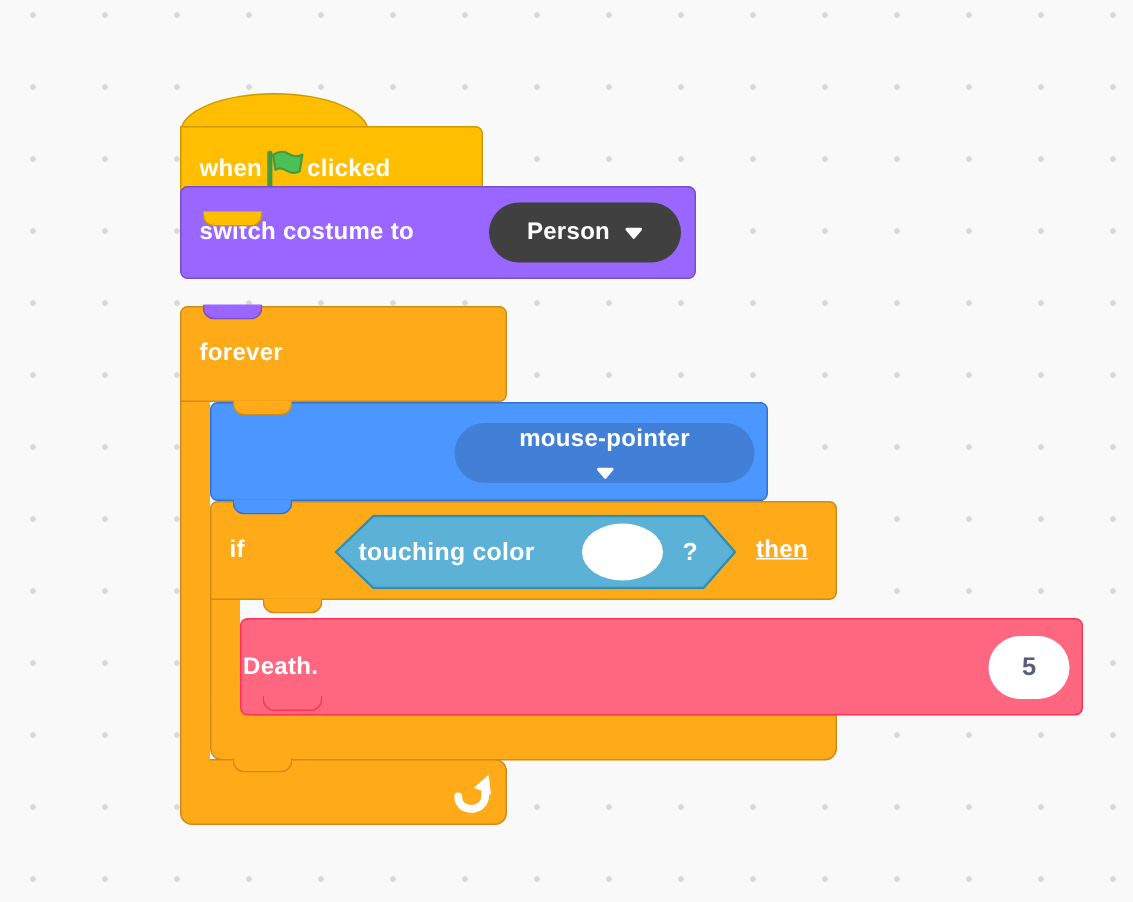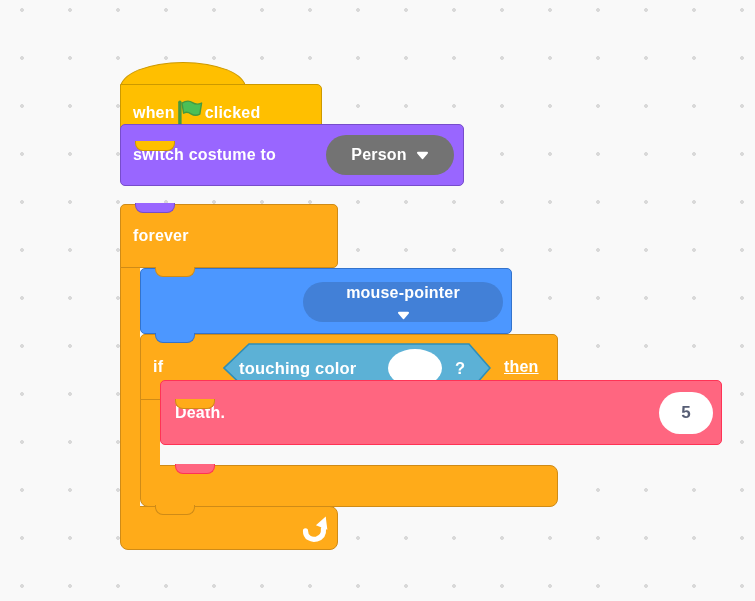--- a/index.html
+++ b/index.html
@@ -31,21 +31,21 @@
   .bump.myblocks{background:#FF6680;border-color:#FF3355;}
   
   .arm-left{background:#FFAB19;border-left:1px solid #CF8B17;z-index:2;}
   .arm-bottom{background:#FFAB19;border:1px solid #CF8B17;border-radius:0 8px 8px 8px;z-index:1;}
   
   .dome{background:#FFBF00;border:1px solid #CC9900;border-bottom:none;
         border-radius:63px 63px 0 0 / 26px 26px 0 0;z-index:1;}
   
   .pill{border-radius:20px;display:flex;align-items:center;justify-content:center;
         gap:9px;z-index:4;cursor:pointer;}
-  .pill.looks-field{background:#737373;}
+  .pill.looks-field{background:#404040;}
   .pill.motion-field{background:#4280D7;flex-direction:column;}
   
   .oval-input{background:#fff;border-radius:21px;display:flex;align-items:center;
         justify-content:center;z-index:4;}
   .oval-input span{color:#575E75;font-weight:bold;font-size:17px;}
 </style>
 </head>
 <body>
 
 <div class="workspace">
@@ -95,21 +95,21 @@
       <polygon points="26,1 246,1 267,25 246,49 26,49 1,25" fill="#5CB1D6" stroke="#2E8EB8" stroke-width="1.6"></polygon>
       <text x="16" y="25" dominant-baseline="central" font-family="Liberation Sans, sans-serif" font-weight="bold" font-size="16.5" fill="#ffffff" letter-spacing="0.2">touching color</text>
       <ellipse cx="192" cy="25" rx="27" ry="19" fill="#ffffff"></ellipse>
       <text x="232" y="25" dominant-baseline="central" font-family="Liberation Sans, sans-serif" font-weight="bold" font-size="16.5" fill="#ffffff">?</text>
     </svg>
     <span class="lbl abs" style="left:363px;top:50%;transform:translateY(-50%);text-decoration:underline;">then</span>
   </div>
   <div class="abs arm-left" style="left:140px;top:398px;width:20px;height:69px;"></div>
   <div class="abs bump control" style="left:175px;top:399px;"></div>
 
-  <div class="abs blk myblocks row" style="left:160px;top:380px;width:562px;height:65px;padding-left:14px;">
+  <div class="abs blk myblocks row" style="left:160px;top:412px;width:562px;height:65px;padding-left:1px;">
     <span class="lbl">Death.</span>
     <div class="abs oval-input" style="left:498px;top:11px;width:54px;height:42px;">
       <span>5</span>
     </div>
   </div>
   <div class="abs bump myblocks" style="left:175px;top:464px;"></div>
 
   <div class="abs arm-bottom" style="left:140px;top:465px;width:418px;height:42px;"></div>
   <div class="abs bump control" style="left:155px;top:505px;"></div>
 

